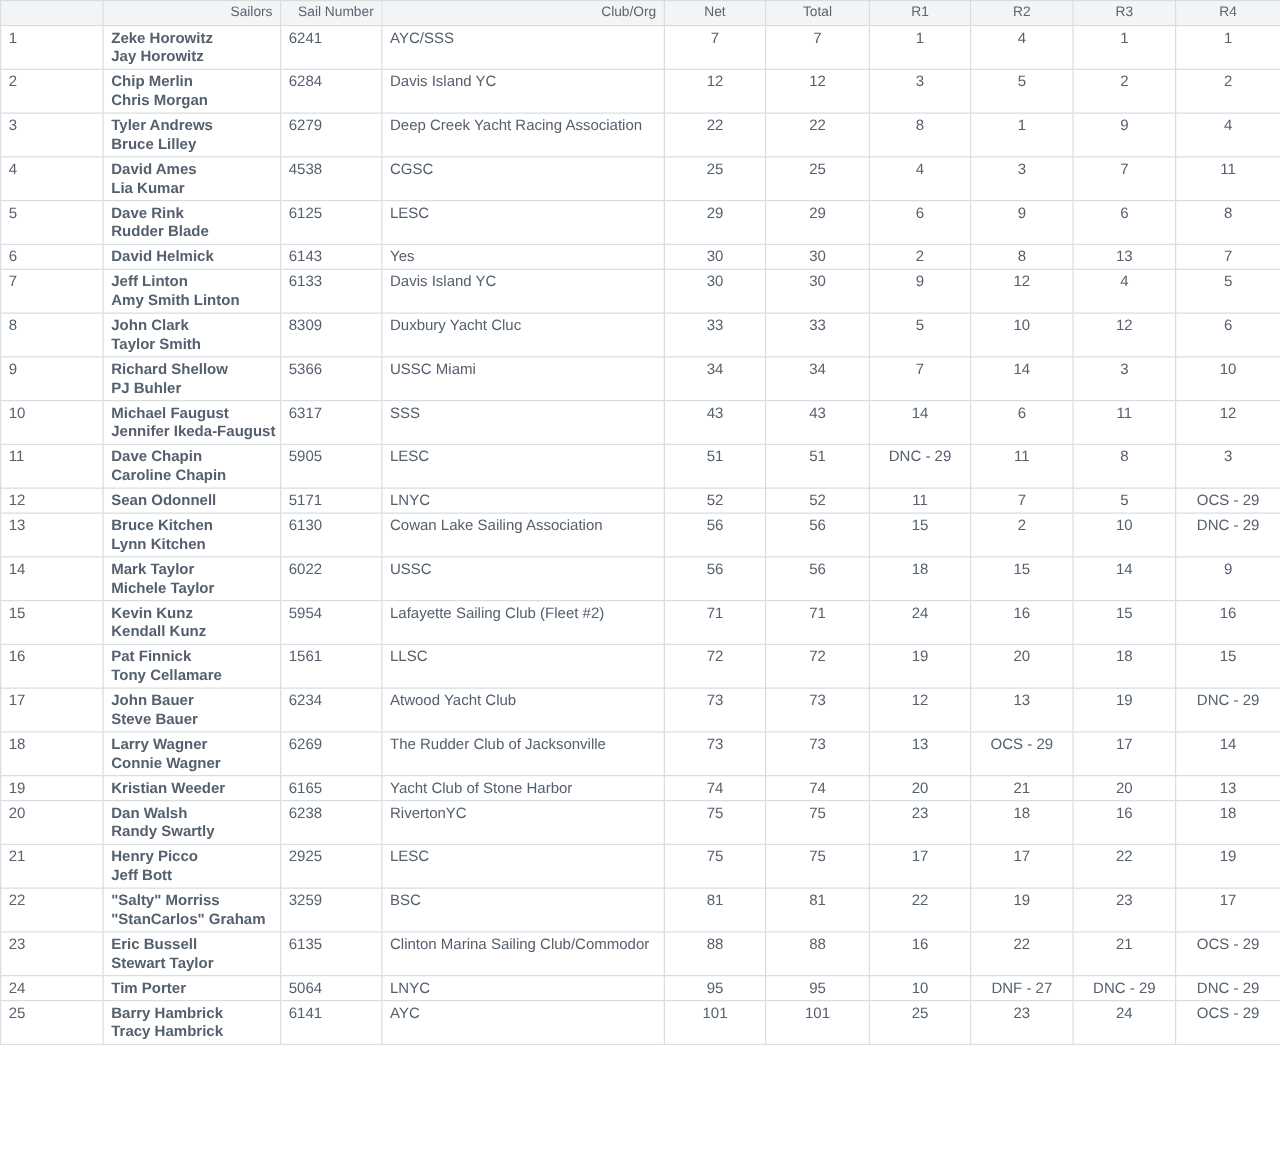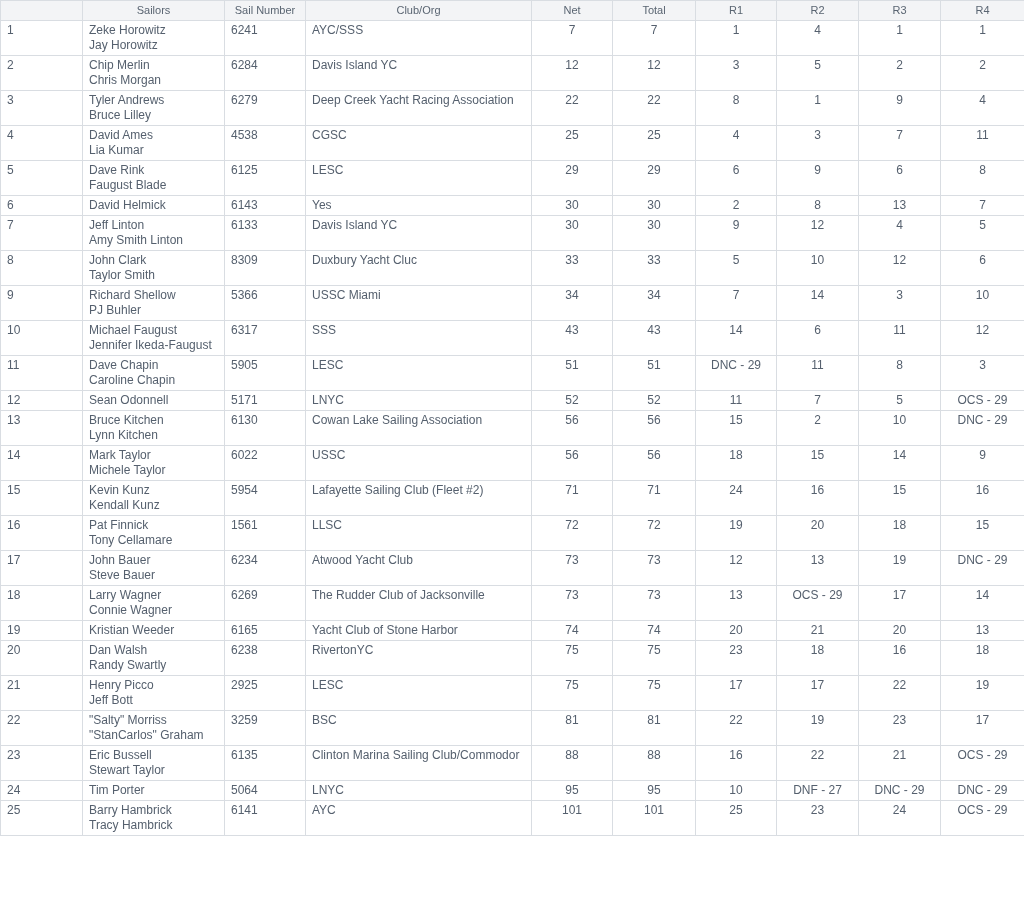--- a/index.html
+++ b/index.html
@@ -26,33 +26,33 @@
     padding: 2px 6px;
     line-height: 15px;
     overflow: hidden;
     white-space: nowrap;
   }
   table.results th {
     background: #f3f4f6;
     color: #5a6572;
     font-weight: normal;
     font-size: 11px;
-    text-align: center;
+    text-align: right;
     height: 20px;
     box-sizing: border-box;
   }
   table.results th.num { text-align: center; }
   table.results td {
     color: #55606e;
     font-size: 12px;
     background: #ffffff;
   }
   td.rank  { color: #9aa7b6; }
   td.num   { text-align: center; }
-  td.sailors div { line-height: 15px; }
+  td.sailors div { line-height: 15px; font-weight: bold; }
   tr.double { height: 35px; }
   tr.single { height: 20px; }
 </style>
 </head>
 <body>
 
 <div class="page">
   <table class="results">
     <colgroup>
       <col style="width:82px">
@@ -138,21 +138,21 @@
     <td class="num">25</td>
     <td class="num">4</td>
     <td class="num">3</td>
     <td class="num">7</td>
     <td class="num">11</td>
   </tr>
         <tr class="double">
     <td class="rank">5</td>
     <td class="sailors">
             <div>Dave Rink</div>
-            <div>Faugust Blade</div>
+            <div>Rudder Blade</div>
           </td>
     <td class="sail">6125</td>
     <td class="club">LESC</td>
     <td class="num">29</td>
     <td class="num">29</td>
     <td class="num">6</td>
     <td class="num">9</td>
     <td class="num">6</td>
     <td class="num">8</td>
   </tr>

